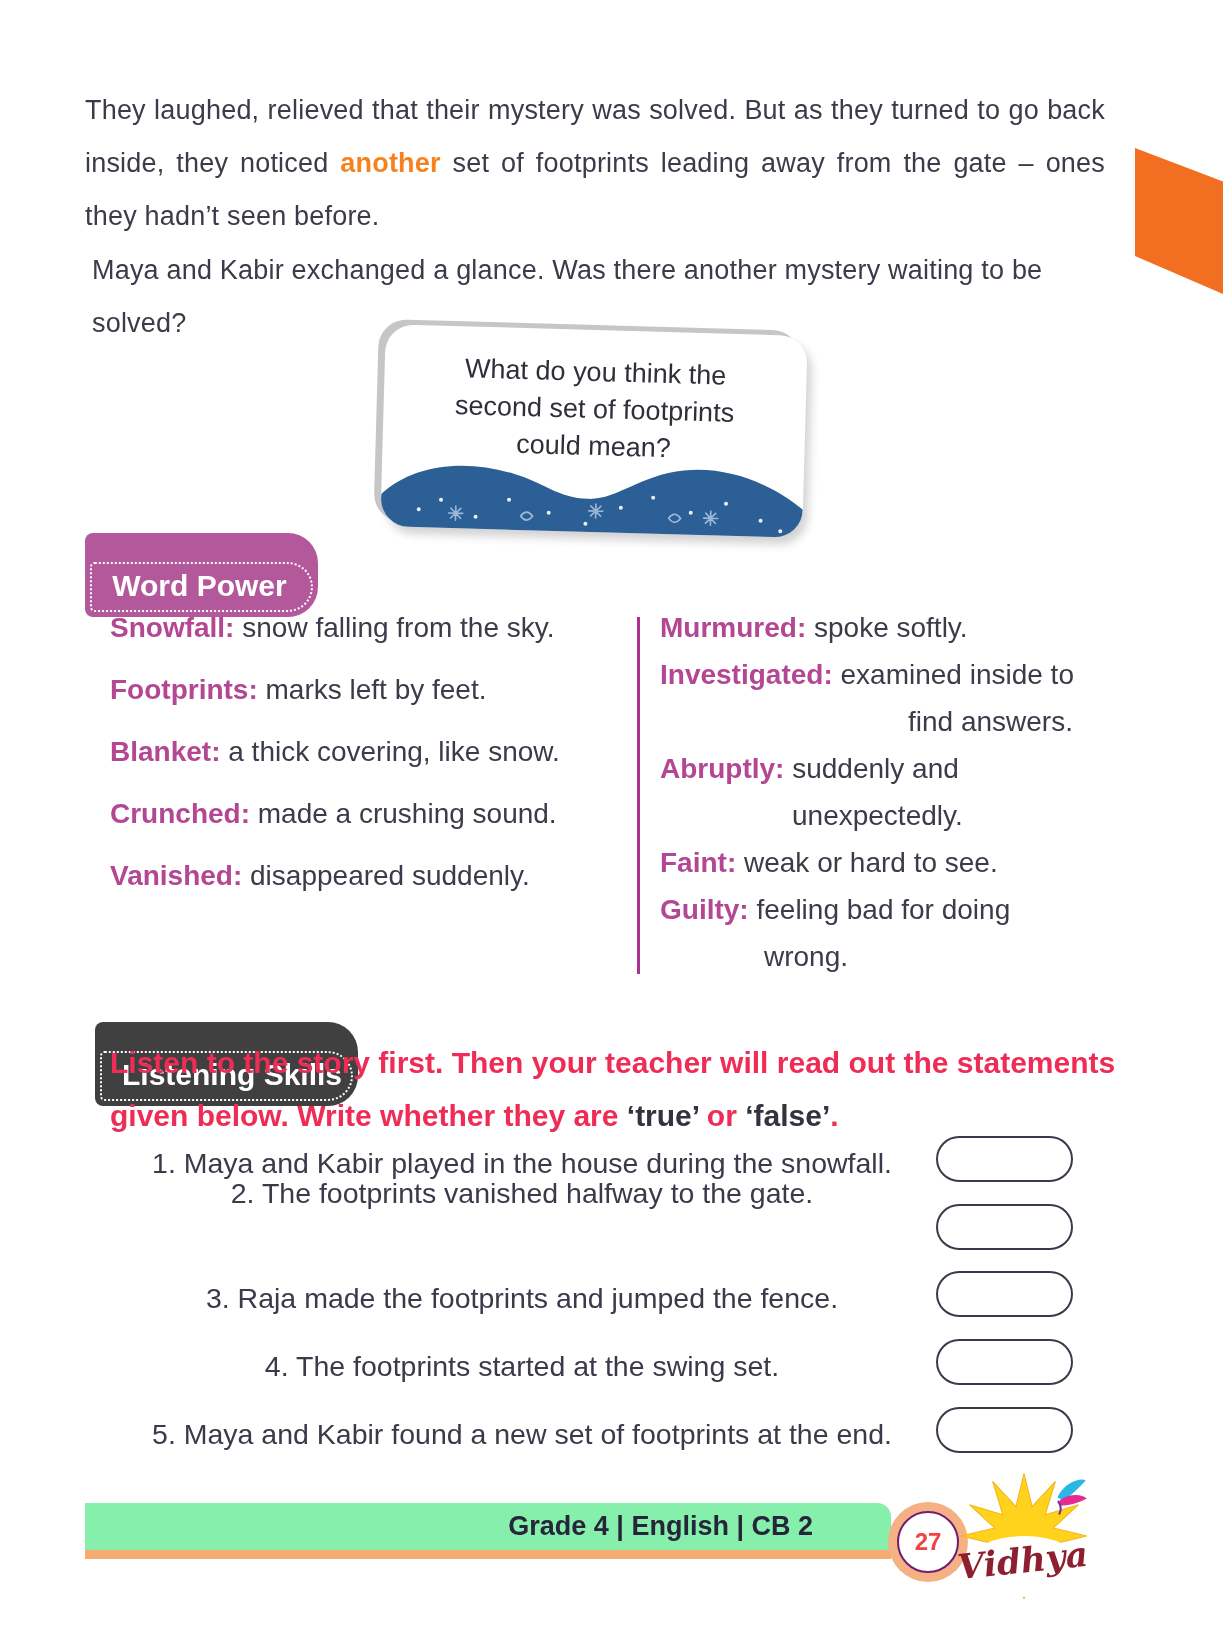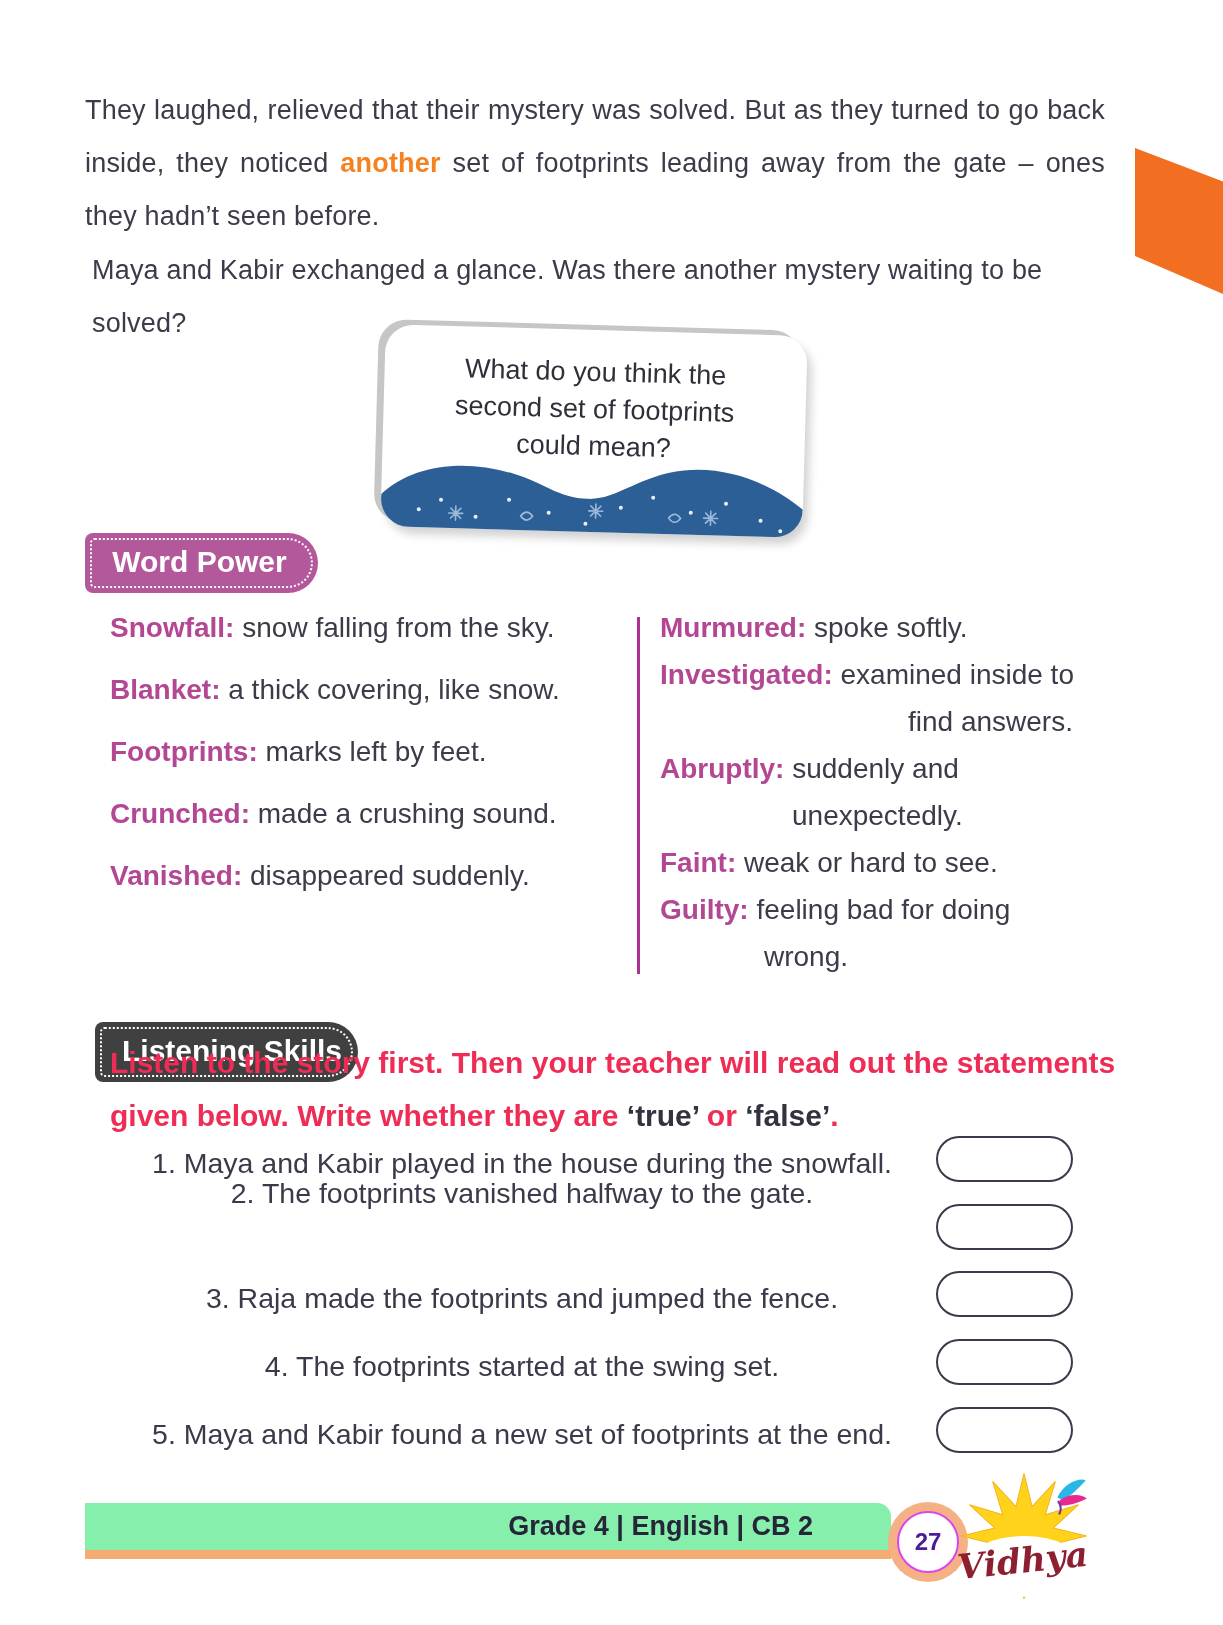--- a/index.html
+++ b/index.html
@@ -39,21 +39,21 @@
   }
   .bubble-wave { position:absolute; left:0; bottom:-2px; width:100%; height:82px; z-index:1; }
 
   
   .badge {
     position:absolute; border-radius:8px 30px 30px 8px; padding:5px;
   }
   .badge-inner {
     border:2px dotted #ffffff; border-radius:5px 26px 26px 5px;
     padding:5px 24px 7px 20px; color:#ffffff; font-weight:700; font-size:30px;
-    white-space:nowrap; text-align:center;
+    white-space:nowrap; text-align:center;margin-top:24px;
   }
   .badge-wp { left:85px; top:533px; width:233px; background:#b4589c; }
   .badge-ls { left:95px; top:1022px; width:263px; background:#404040; }
 
   
   .wp-col { position:absolute; font-size:28px; color:#3b3b49; }
   .wp-left { left:110px; top:597px; width:510px; line-height:62px; }
   .wp-right { left:660px; top:604px; width:475px; line-height:47px; }
   .term { color:#b34793; font-weight:700; }
   .wrapline { display:block; }
@@ -92,22 +92,22 @@
     position:absolute; left:85px; top:1550px; width:806px; height:9px;
     background:#f6ab70;
   }
   .page-circle {
     position:absolute; left:888px; top:1502px; width:80px; height:80px;
     border-radius:50%; background:#f5b183;
     display:flex; align-items:center; justify-content:center;
   }
   .page-circle-inner {
     width:62px; height:62px; border-radius:50%; background:#ffffff;
-    border:2px solid #d946ef; display:flex; align-items:center; justify-content:center;
-    color:#4c1d95; font-weight:700; font-size:24px;
+    border:2px solid #701a75; display:flex; align-items:center; justify-content:center;
+    color:#ef4444; font-weight:700; font-size:24px;
   }
   .logo { position:absolute; left:938px; top:1466px; width:172px; height:134px; }
 </style>
 </head>
 <body>
 
 <div class="page">
 
   <p class="para para1"><span>They laughed, relieved that their mystery was solved. But as they turned to go back inside, they noticed </span><span class="hl-orange">another</span><span> set of footprints leading away from the gate – ones they hadn’t seen before.</span></p>
   <p class="para para2">Maya and Kabir exchanged a glance. Was there another mystery waiting to be solved?</p>
@@ -145,22 +145,22 @@
       </g>
     </svg>
   </div>
 
   <div class="badge badge-wp">
     <div class="badge-inner">Word Power</div>
   </div>
 
   <div class="wp-col wp-left">
     <div><span class="term">Snowfall:</span><span> snow falling from the sky.</span></div>
+    <div><span class="term">Footprints:</span><span> marks left by feet.</span></div>
     <div><span class="term">Blanket:</span><span> a thick covering, like snow.</span></div>
-    <div><span class="term">Footprints:</span><span> marks left by feet.</span></div>
     <div><span class="term">Crunched:</span><span> made a crushing sound.</span></div>
     <div><span class="term">Vanished:</span><span> disappeared suddenly.</span></div>
   </div>
 
   <div class="divider"></div>
 
   <div class="wp-col wp-right">
     <div><span class="term">Murmured:</span><span> spoke softly.</span></div>
     <div><span class="term">Investigated:</span><span> examined inside to</span><span class="wrapline ind-a">find answers.</span></div>
     <div><span class="term">Abruptly:</span><span> suddenly and</span><span class="wrapline ind-b">unexpectedly.</span></div>

